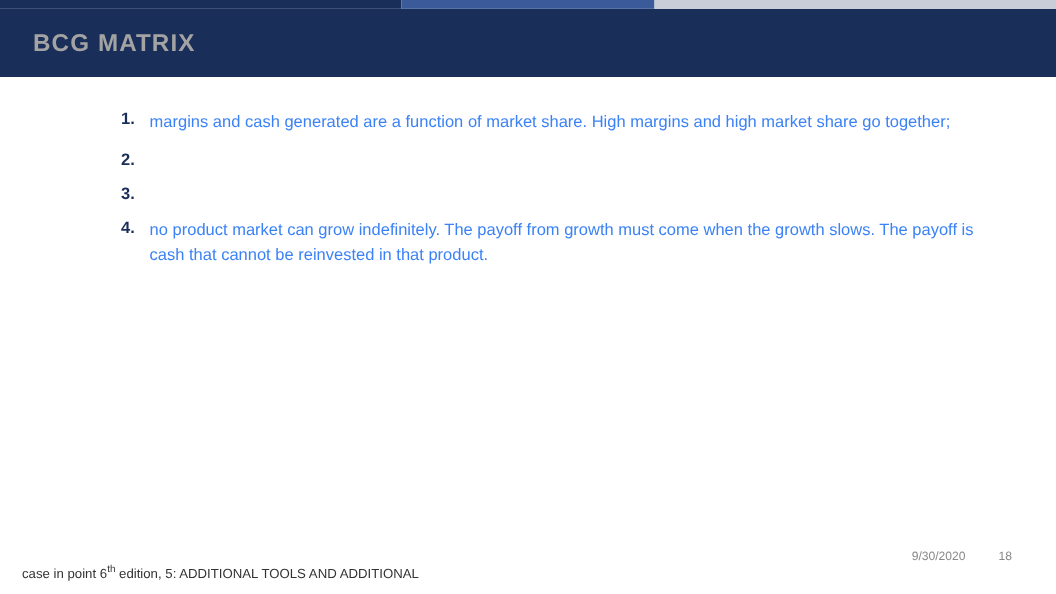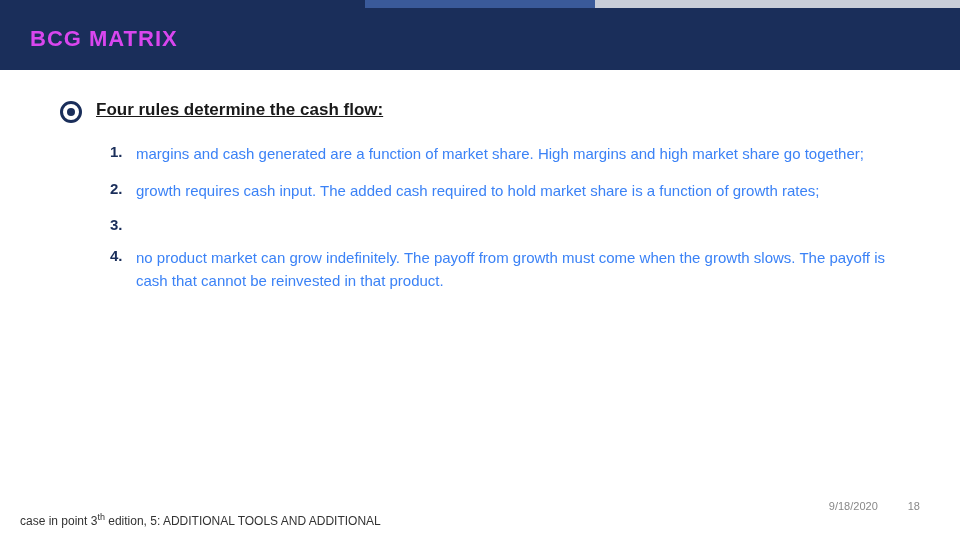--- a/index.html
+++ b/index.html
@@ -32,21 +32,21 @@
       background: #c8cdd8;
     }
 
     
     .header {
       background: #1a2e5a;
       padding: 18px 30px 18px 30px;
       margin-bottom: 30px;
     }
     .header-title {
-      color: #d946ef;
+      color: #a3a3a3;
       font-size: 22px;
       font-weight: bold;
       letter-spacing: 1px;
       text-align: center;
     }
 
     
     .content {
       padding: 0 60px;
     }
@@ -134,51 +134,44 @@
   <div class="bar-middle"></div>
   <div class="bar-right"></div>
 </div>
 
 <div class="header">
   <span class="header-title">BCG MATRIX</span>
 </div>
 
 <div class="content">
 
-  <div class="main-bullet">
-    <div class="bullet-circle">
-      <div class="bullet-inner"></div>
-    </div>
-    <span class="main-bullet-text">Four rules determine the cash flow:</span>
-  </div>
 
   <div class="numbered-list">
 
     <div class="list-item">
       <span class="list-number">1.</span>
       <span class="list-text">margins and cash generated are a function of market share. High margins and high market share go together;</span>
     </div>
 
     <div class="list-item">
       <span class="list-number">2.</span>
-      <span class="list-text">growth requires cash input. The added cash required to hold market share is a function of growth rates;</span>
     </div>
 
     <div class="list-item">
       <span class="list-number">3.</span>
     </div>
 
     <div class="list-item">
       <span class="list-number">4.</span>
       <span class="list-text">no product market can grow indefinitely. The payoff from growth must come when the growth slows. The payoff is cash that cannot be reinvested in that product.</span>
     </div>
 
   </div>
 </div>
 
 <div class="footer">
-  <span>9/18/2020</span>
+  <span>9/30/2020</span>
   <span>18</span>
 </div>
 
 <div class="footer-left">
-  <span>case in point 3</span><sup>th</sup><span> edition, 5: ADDITIONAL TOOLS AND ADDITIONAL</span>
+  <span>case in point 6</span><sup>th</sup><span> edition, 5: ADDITIONAL TOOLS AND ADDITIONAL</span>
 </div>
 
 </body></html>

